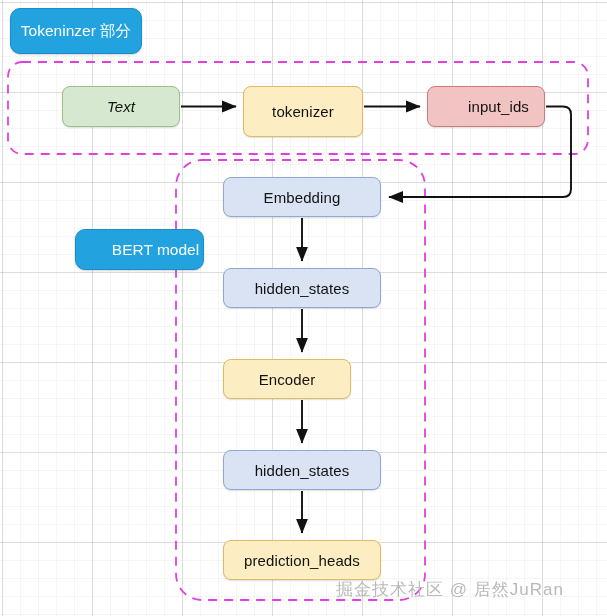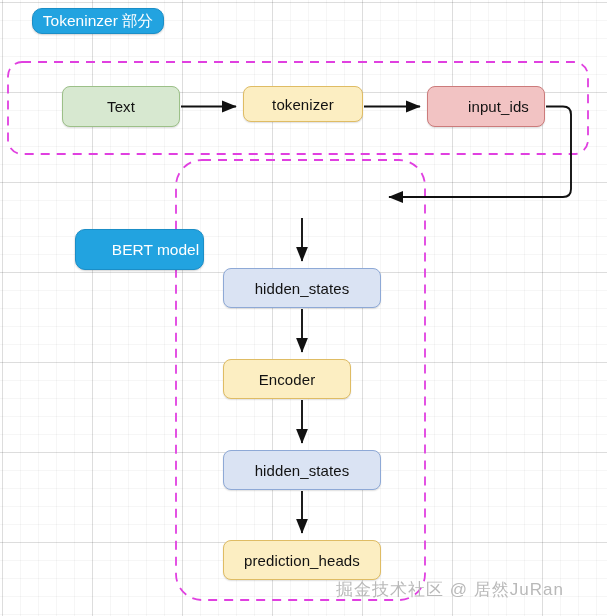--- a/index.html
+++ b/index.html
@@ -53,21 +53,21 @@
     border-style: solid;
     display: flex;
     align-items: center;
     justify-content: center;
     font-size: 15px;
     color: #121212;
     letter-spacing: 0.1px;
     box-shadow: 0 1px 1.5px rgba(0,0,0,0.13);
     white-space: nowrap;
   }
-  .node.green  { background: #d7e8d0; border-color: #9cc088; }
+  .node.green  { background: #d7e8d0; border-color: #9cc088; font-style: italic; }
   .node.yellow { background: #fceec2; border-color: #dfbc64; }
   .node.red    { background: #f2c3c3; border-color: #cc7b7b; padding-left: 25px; }
   .node.blue   { background: #dae3f3; border-color: #8ea9d6; }
 
   
   .badge {
     position: absolute;
     box-sizing: border-box;
     border-radius: 10px;
     background: #22a3e0;
@@ -118,40 +118,43 @@
 
     <line x1="302" y1="218" x2="302" y2="261" stroke="#111111" stroke-width="1.9" marker-end="url(#arrowhead)"></line>
 
     <line x1="302" y1="309" x2="302" y2="352" stroke="#111111" stroke-width="1.9" marker-end="url(#arrowhead)"></line>
 
     <line x1="302" y1="400" x2="302" y2="443" stroke="#111111" stroke-width="1.9" marker-end="url(#arrowhead)"></line>
 
     <line x1="302" y1="491" x2="302" y2="533" stroke="#111111" stroke-width="1.9" marker-end="url(#arrowhead)"></line>
   </svg>
 
-  <div class="badge" style="left:10px; top:8px; width:132px; height:26px;margin-left:22px;">
+  <div class="badge" style="left:10px; top:8px; width:132px; height:46px;">
     <span>Tokeninzer 部分</span>
   </div>
 
   <div class="badge" style="left:75px; top:229px; width:129px; height:41px;padding-left:32px;">
     <span>BERT model</span>
   </div>
 
   <div class="node green" style="left:62px; top:86px; width:118px; height:41px;">
     <span>Text</span>
   </div>
 
-  <div class="node yellow" style="left:243px; top:86px; width:120px; height:36px;">
+  <div class="node yellow" style="left:243px; top:86px; width:120px; height:51px;">
     <span>tokenizer</span>
   </div>
 
   <div class="node red" style="left:427px; top:86px; width:118px; height:41px;">
     <span>input_ids</span>
   </div>
 
+  <div class="node blue" style="left:223px; top:177px; width:158px; height:40px;">
+    <span>Embedding</span>
+  </div>
 
   <div class="node blue" style="left:223px; top:268px; width:158px; height:40px;">
     <span>hidden_states</span>
   </div>
 
   <div class="node yellow" style="left:223px; top:359px; width:128px; height:40px;">
     <span>Encoder</span>
   </div>
 
   <div class="node blue" style="left:223px; top:450px; width:158px; height:40px;">

